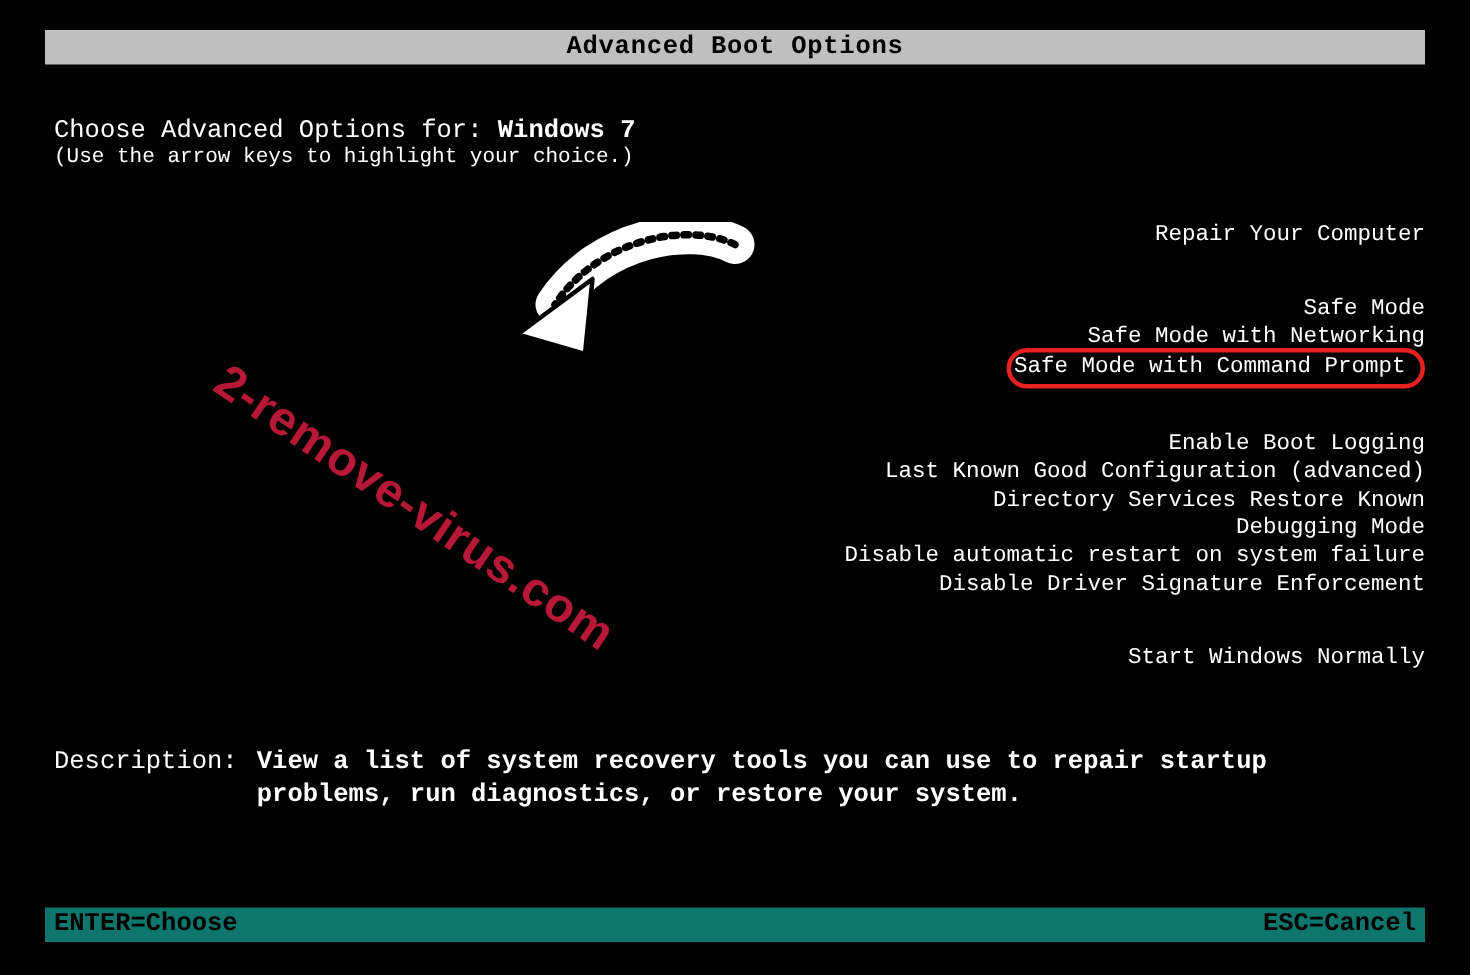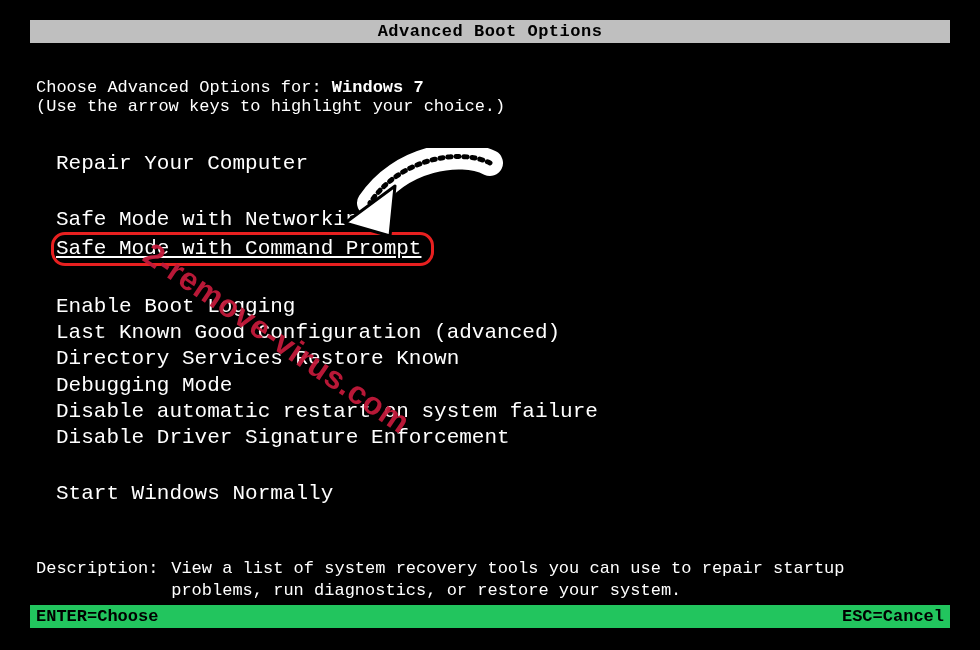--- a/index.html
+++ b/index.html
@@ -29,67 +29,67 @@
       margin-bottom: 35px;
     }
     .prompt-line {
       font-size: 17px;
       margin-left: 6px;
     }
     .prompt-line .os {
       font-weight: bold;
     }
     .hint-line {
-      font-size: 17px;
+      font-size: 14px;
       margin-left: 6px;
       margin-bottom: 35px;
     }
     .option-group {
       margin-left: 26px;
       margin-bottom: 30px;
     }
     .option {
-      font-size: 21px;
+      font-size: 15px;
       line-height: 1.25;
       white-space: pre;
       cursor: default;
+      text-align: right;
     }
     .option-highlight {
       display: inline-block;
       border: 3px solid #e82020;
       border-radius: 14px;
       padding: 1px 10px 1px 2px;
       margin-left: -5px;
       margin-top: -2px;
       margin-bottom: -2px;
-      text-decoration: underline;
     }
     .description-block {
       margin-top: 50px;
       margin-left: 6px;
       font-size: 17px;
       line-height: 1.3;
     }
     .description-label {
       display: inline-block;
       width: 125px;
       vertical-align: top;
     }
     .description-text {
       display: inline-block;
       vertical-align: top;
       max-width: 740px;
-      font-weight: normal;
+      font-weight: bold;
     }
     .bottom-bar {
       position: absolute;
       bottom: 22px;
       left: 30px;
       right: 30px;
-      background: #22c55e;
+      background: #0f766e;
       color: #000;
       font-weight: bold;
       font-size: 17px;
       padding: 2px 6px;
       display: flex;
       justify-content: space-between;
     }
     .watermark {
       position: absolute;
       top: 320px;
@@ -121,20 +121,21 @@
   <div class="prompt-line">
     <span>Choose Advanced Options for: </span><span class="os">Windows 7</span>
   </div>
   <div class="hint-line">(Use the arrow keys to highlight your choice.)</div>
 
   <div id="options-root">
       <div class="option-group">
         <div class="option">Repair Your Computer</div>
       </div>
       <div class="option-group">
+        <div class="option">Safe Mode</div>
         <div class="option">Safe Mode with Networking</div>
         <div class="option"><span class="option-highlight">Safe Mode with Command Prompt</span></div>
       </div>
       <div class="option-group">
         <div class="option">Enable Boot Logging</div>
         <div class="option">Last Known Good Configuration (advanced)</div>
         <div class="option">Directory Services Restore Known</div>
         <div class="option">Debugging Mode</div>
         <div class="option">Disable automatic restart on system failure</div>
         <div class="option">Disable Driver Signature Enforcement</div>

